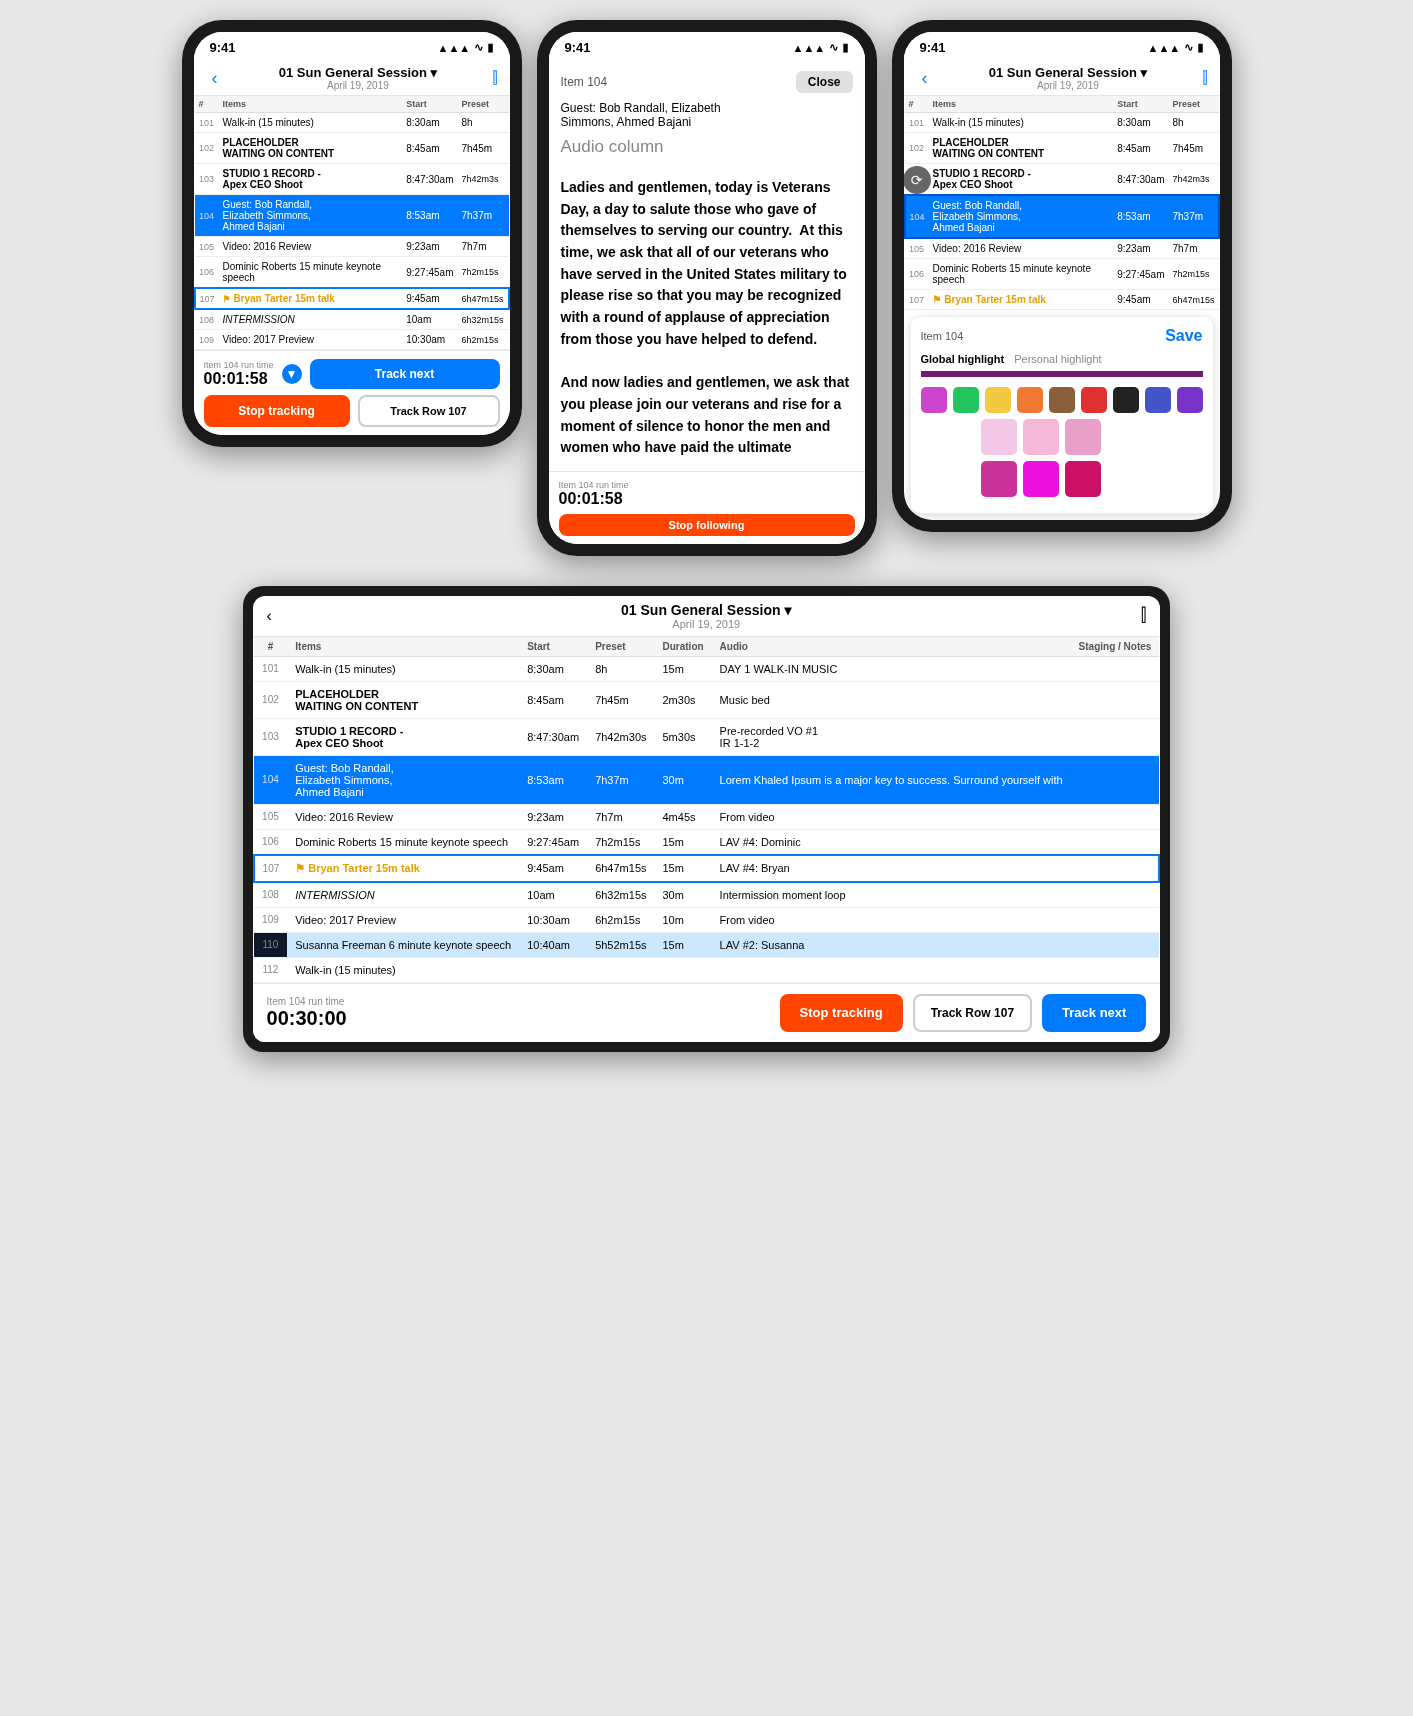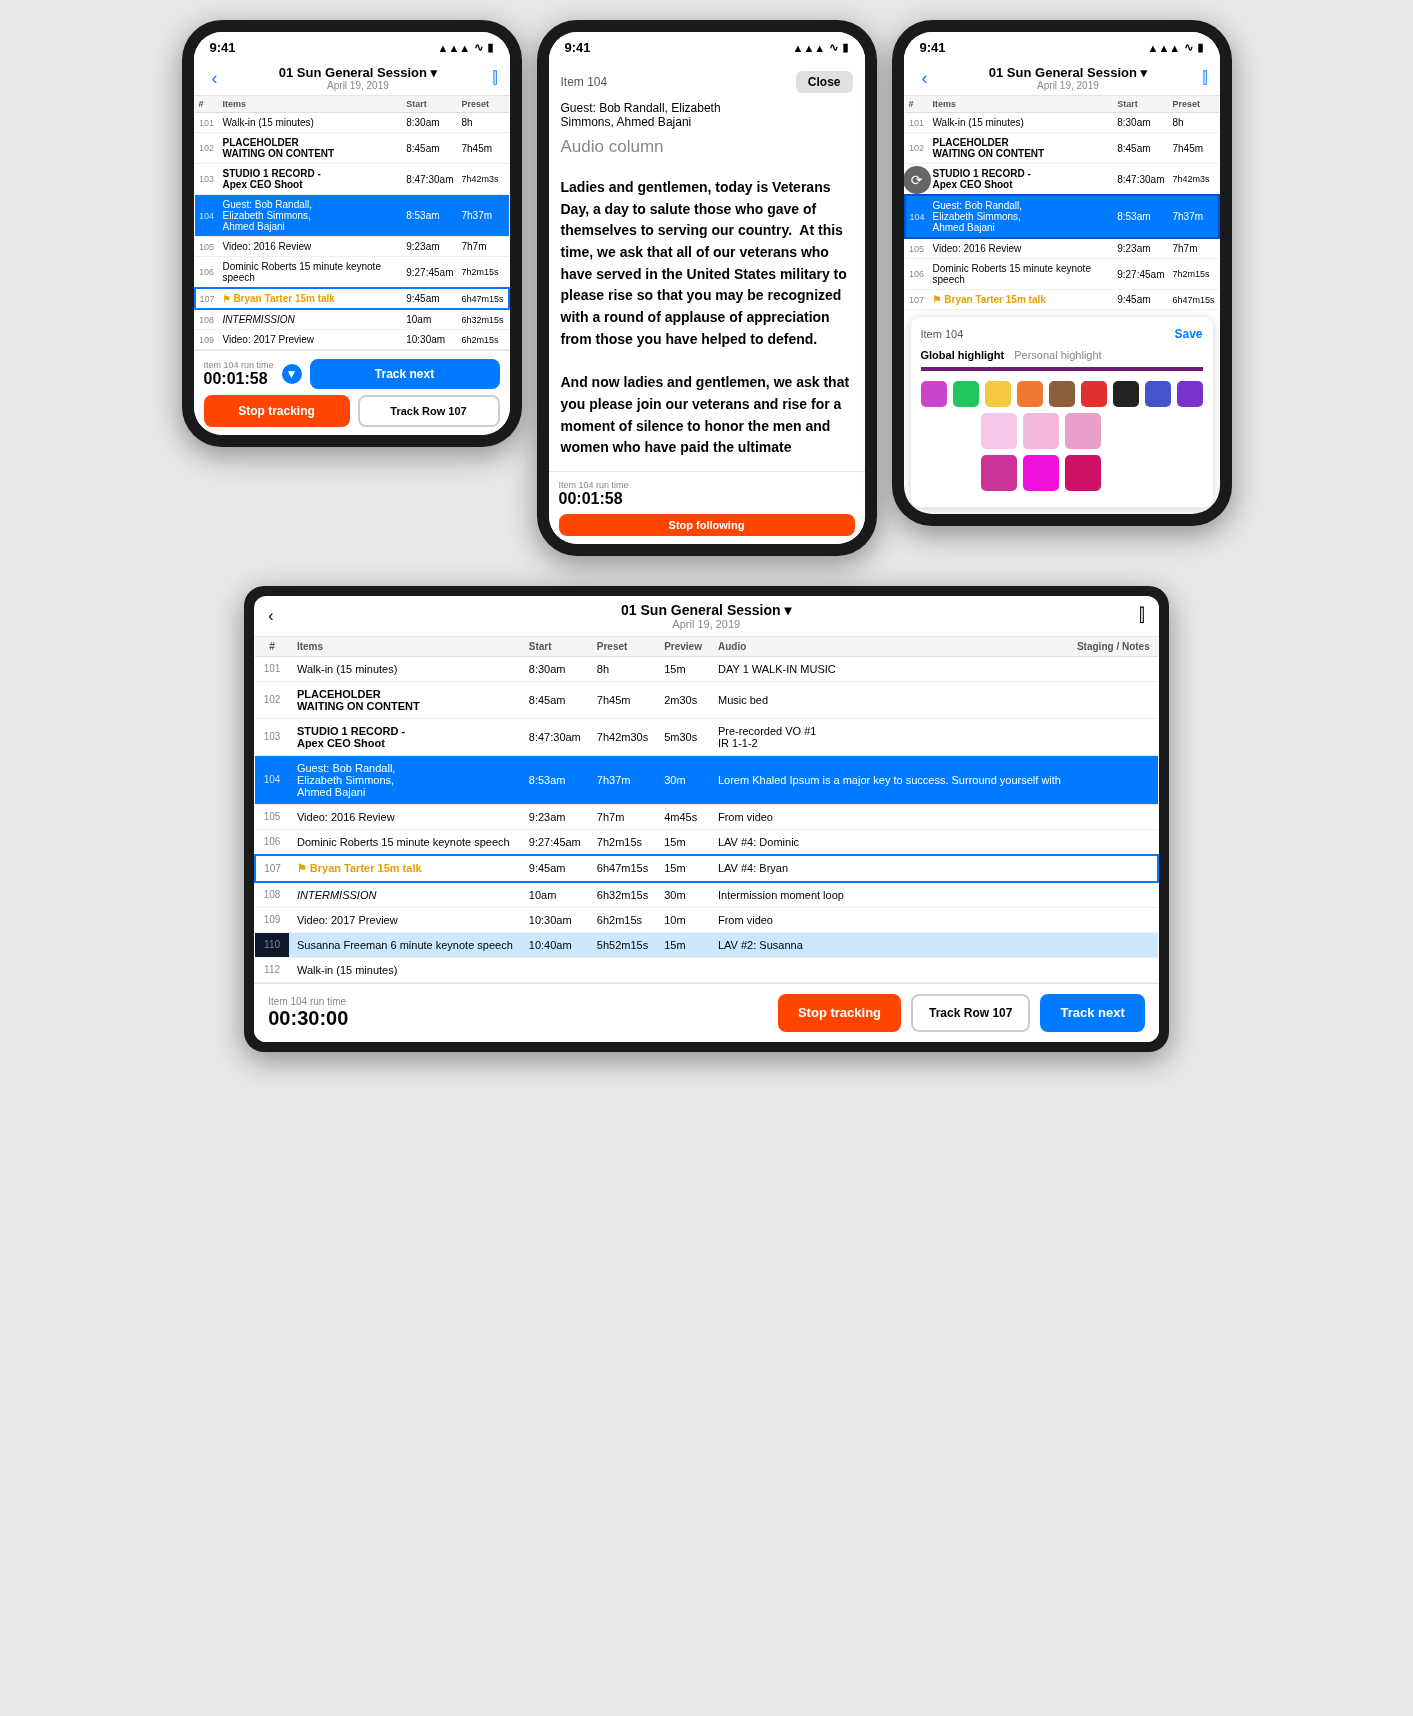--- a/index.html
+++ b/index.html
@@ -236,31 +236,31 @@
     }
     .highlight-header {
       display: flex;
       justify-content: space-between;
       align-items: center;
       margin-bottom: 8px;
     }
     .highlight-item-num { font-size: 11px; color: #555; }
     .save-btn {
       color: #007aff;
-      font-size: 12px;
+      font-size: 16px;
       font-weight: 600;
       background: none;
       border: none;
       cursor: pointer;
     }
     .highlight-tabs {
       display: flex;
       gap: 10px;
       margin-bottom: 10px;
-      border-bottom: 4px solid #701a75;
+      border-bottom: 6px solid #701a75;
       padding-bottom: 6px;
     }
     .highlight-tab-active {
       font-size: 11px;
       font-weight: 700;
       color: #000;
     }
     .highlight-tab-inactive {
       font-size: 11px;
       color: #888;
@@ -681,21 +681,21 @@
         <span class="menu-icon" style="font-size:18px;">⫿</span>
       </div>
 
       <table class="tablet-run-table">
         <thead>
           <tr>
             <th>#</th>
             <th>Items</th>
             <th>Start</th>
             <th>Preset</th>
-            <th>Preview</th>
+            <th>Duration</th>
             <th>Audio</th>
             <th>Staging / Notes</th>
           </tr>
         </thead>
         <tbody>
           <tr>
             <td>101</td>
             <td>Walk-in (15 minutes)</td>
             <td>8:30am</td>
             <td>8h</td>

